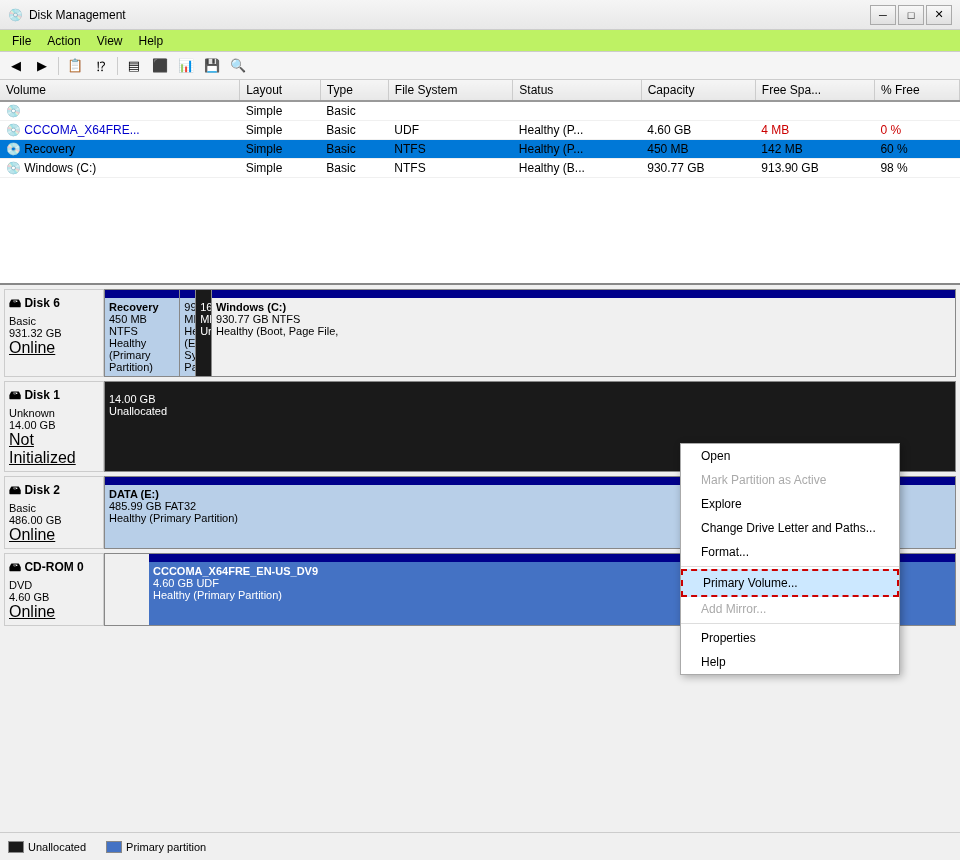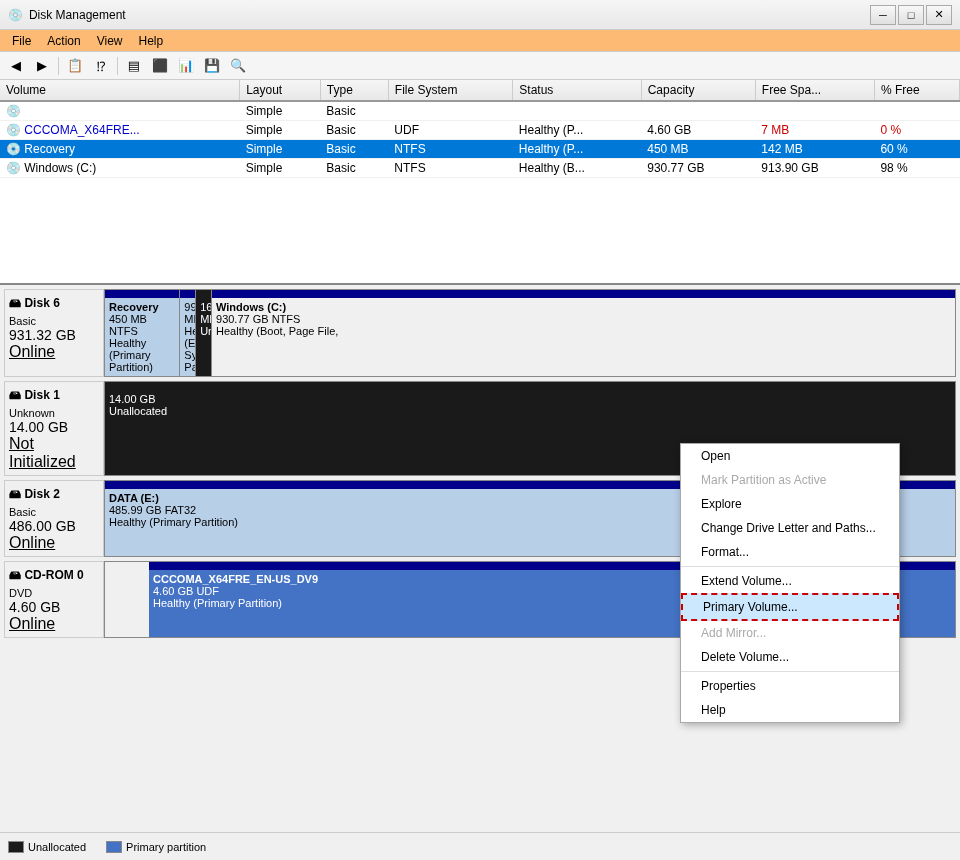--- a/index.html
+++ b/index.html
@@ -20,21 +20,21 @@
     .title-bar-controls { display: flex; gap: 2px; }
     .title-bar-btn {
       width: 26px; height: 20px; border: 1px solid #aaa;
       background: linear-gradient(to bottom, #f8f8f8, #e0e0e0);
       cursor: pointer; display: flex; align-items: center; justify-content: center;
       font-size: 11px;
     }
 
     
     .menu-bar {
-      height: 22px; background: #fdba74; border-bottom: 1px solid #ccc;
+      height: 22px; background: #bef264; border-bottom: 1px solid #ccc;
       display: flex; align-items: center; padding: 0 4px;
     }
     .menu-item {
       padding: 2px 8px; cursor: pointer; font-size: 12px;
     }
 
     
     .toolbar {
       height: 28px; background: #f5f5f5; border-bottom: 1px solid #ccc;
       display: flex; align-items: center; padding: 0 4px; gap: 2px;
@@ -56,36 +56,36 @@
       background: linear-gradient(to bottom, #f5f5f5, #e8e8e8);
       border-right: 1px solid #ccc;
       border-bottom: 2px solid #999;
       padding: 3px 6px; text-align: left; font-weight: normal; font-size: 12px;
       cursor: pointer; white-space: nowrap;
     }
     td {
       padding: 2px 6px; border-bottom: 1px solid #f0f0f0;
       white-space: nowrap; font-size: 12px; vertical-align: middle;
     }
-    .selected-row td { background: #0078d7; color: #ffffff; }
+    .selected-row td { background: #0078d7; color: #000000; }
 
     
     .disk-area {
       flex: 1; overflow-y: auto; background: #f0f0f0; padding: 4px;
     }
     .disk-row {
       display: flex; align-items: stretch; margin-bottom: 4px; min-height: 70px;
     }
     .disk-label {
       width: 100px; min-width: 100px; background: #f0f0f0; padding: 4px;
       font-size: 11px; border: 1px solid #ccc; display: flex; flex-direction: column; justify-content: flex-start;
     }
     .disk-label .disk-name { font-weight: bold; font-size: 12px; }
     .disk-label .disk-type { font-size: 11px; }
-    .disk-label .disk-size { font-size: 14px; }
+    .disk-label .disk-size { font-size: 11px; }
     .disk-label .disk-status { font-size: 16px; text-decoration: underline; }
     .disk-partitions {
       flex: 1; display: flex; border: 1px solid #888; overflow: hidden;
     }
     .partition {
       display: flex; flex-direction: column; border-right: 1px solid #888;
       position: relative; cursor: pointer; overflow: hidden;
     }
     .partition:last-child { border-right: none; }
     .partition .part-header { height: 8px; background: #00008b; }
@@ -184,21 +184,21 @@
             <td style=""></td>
             <td style=""></td>
           </tr>
           <tr>
             <td><span style="font-size:12px;">💿</span> <span style="color:#0000cc">CCCOMA_X64FRE...</span></td>
             <td>Simple</td>
             <td>Basic</td>
             <td>UDF</td>
             <td>Healthy (P...</td>
             <td>4.60 GB</td>
-            <td style="color:#cc0000">7 MB</td>
+            <td style="color:#cc0000">4 MB</td>
             <td style="color:#cc0000">0 %</td>
           </tr>
           <tr class="selected-row">
             <td><span style="font-size:12px;">💿</span> <span style="">Recovery</span></td>
             <td>Simple</td>
             <td>Basic</td>
             <td>NTFS</td>
             <td>Healthy (P...</td>
             <td>450 MB</td>
             <td style="">142 MB</td>
@@ -319,24 +319,22 @@
       </div>
 
     <div class="context-menu" style="position:absolute; top:158px; left:680px;">
       <div id="context-menu-items">
           <div class="context-menu-item"><span>Open</span></div>
           <div class="context-menu-item disabled"><span>Mark Partition as Active</span></div>
           <div class="context-menu-item"><span>Explore</span></div>
           <div class="context-menu-item"><span>Change Drive Letter and Paths...</span></div>
           <div class="context-menu-item"><span>Format...</span></div>
           <div class="context-menu-sep"></div>
-          <div class="context-menu-item"><span>Extend Volume...</span></div>
           <div class="context-menu-item highlighted" style="background: rgb(204, 232, 255); border: 2px dashed rgb(204, 0, 0);"><span>Primary Volume...</span></div>
           <div class="context-menu-item disabled"><span>Add Mirror...</span></div>
-          <div class="context-menu-item"><span>Delete Volume...</span></div>
           <div class="context-menu-sep"></div>
           <div class="context-menu-item"><span>Properties</span></div>
           <div class="context-menu-item"><span>Help</span></div>
         </div>
     </div>
   </div>
 </div>
 
 <div class="status-bar">
   <div class="legend-item">

